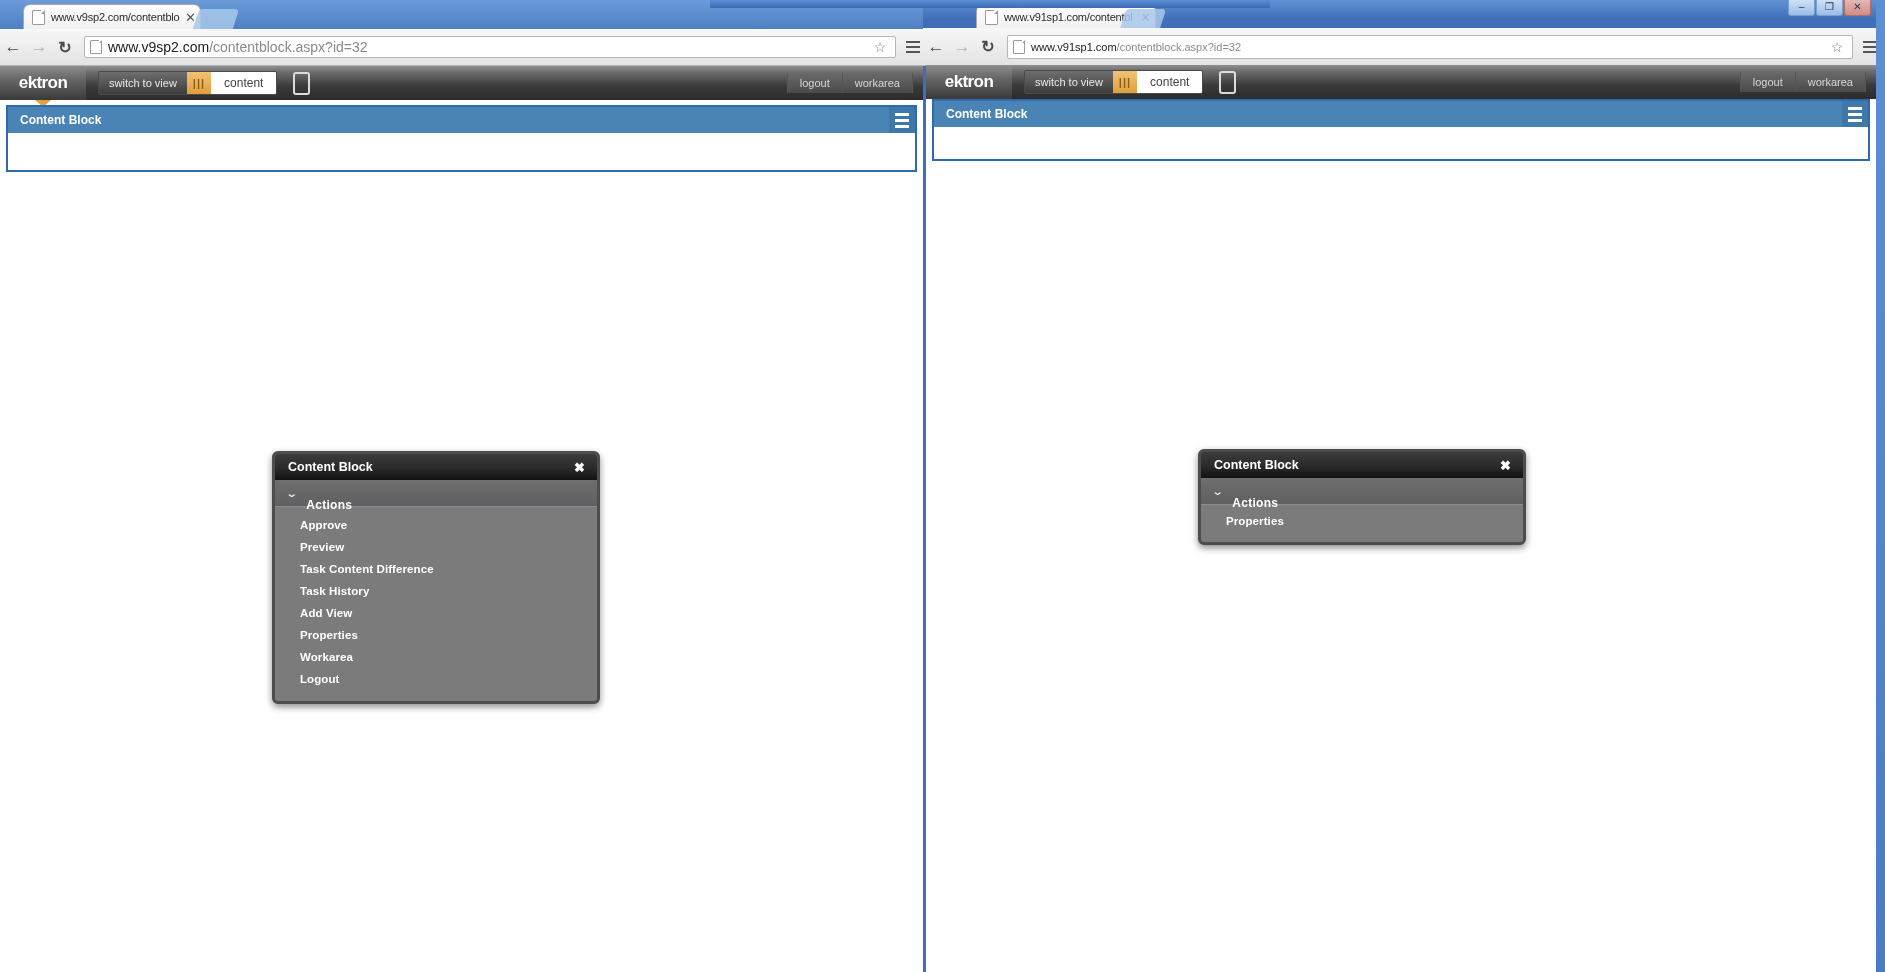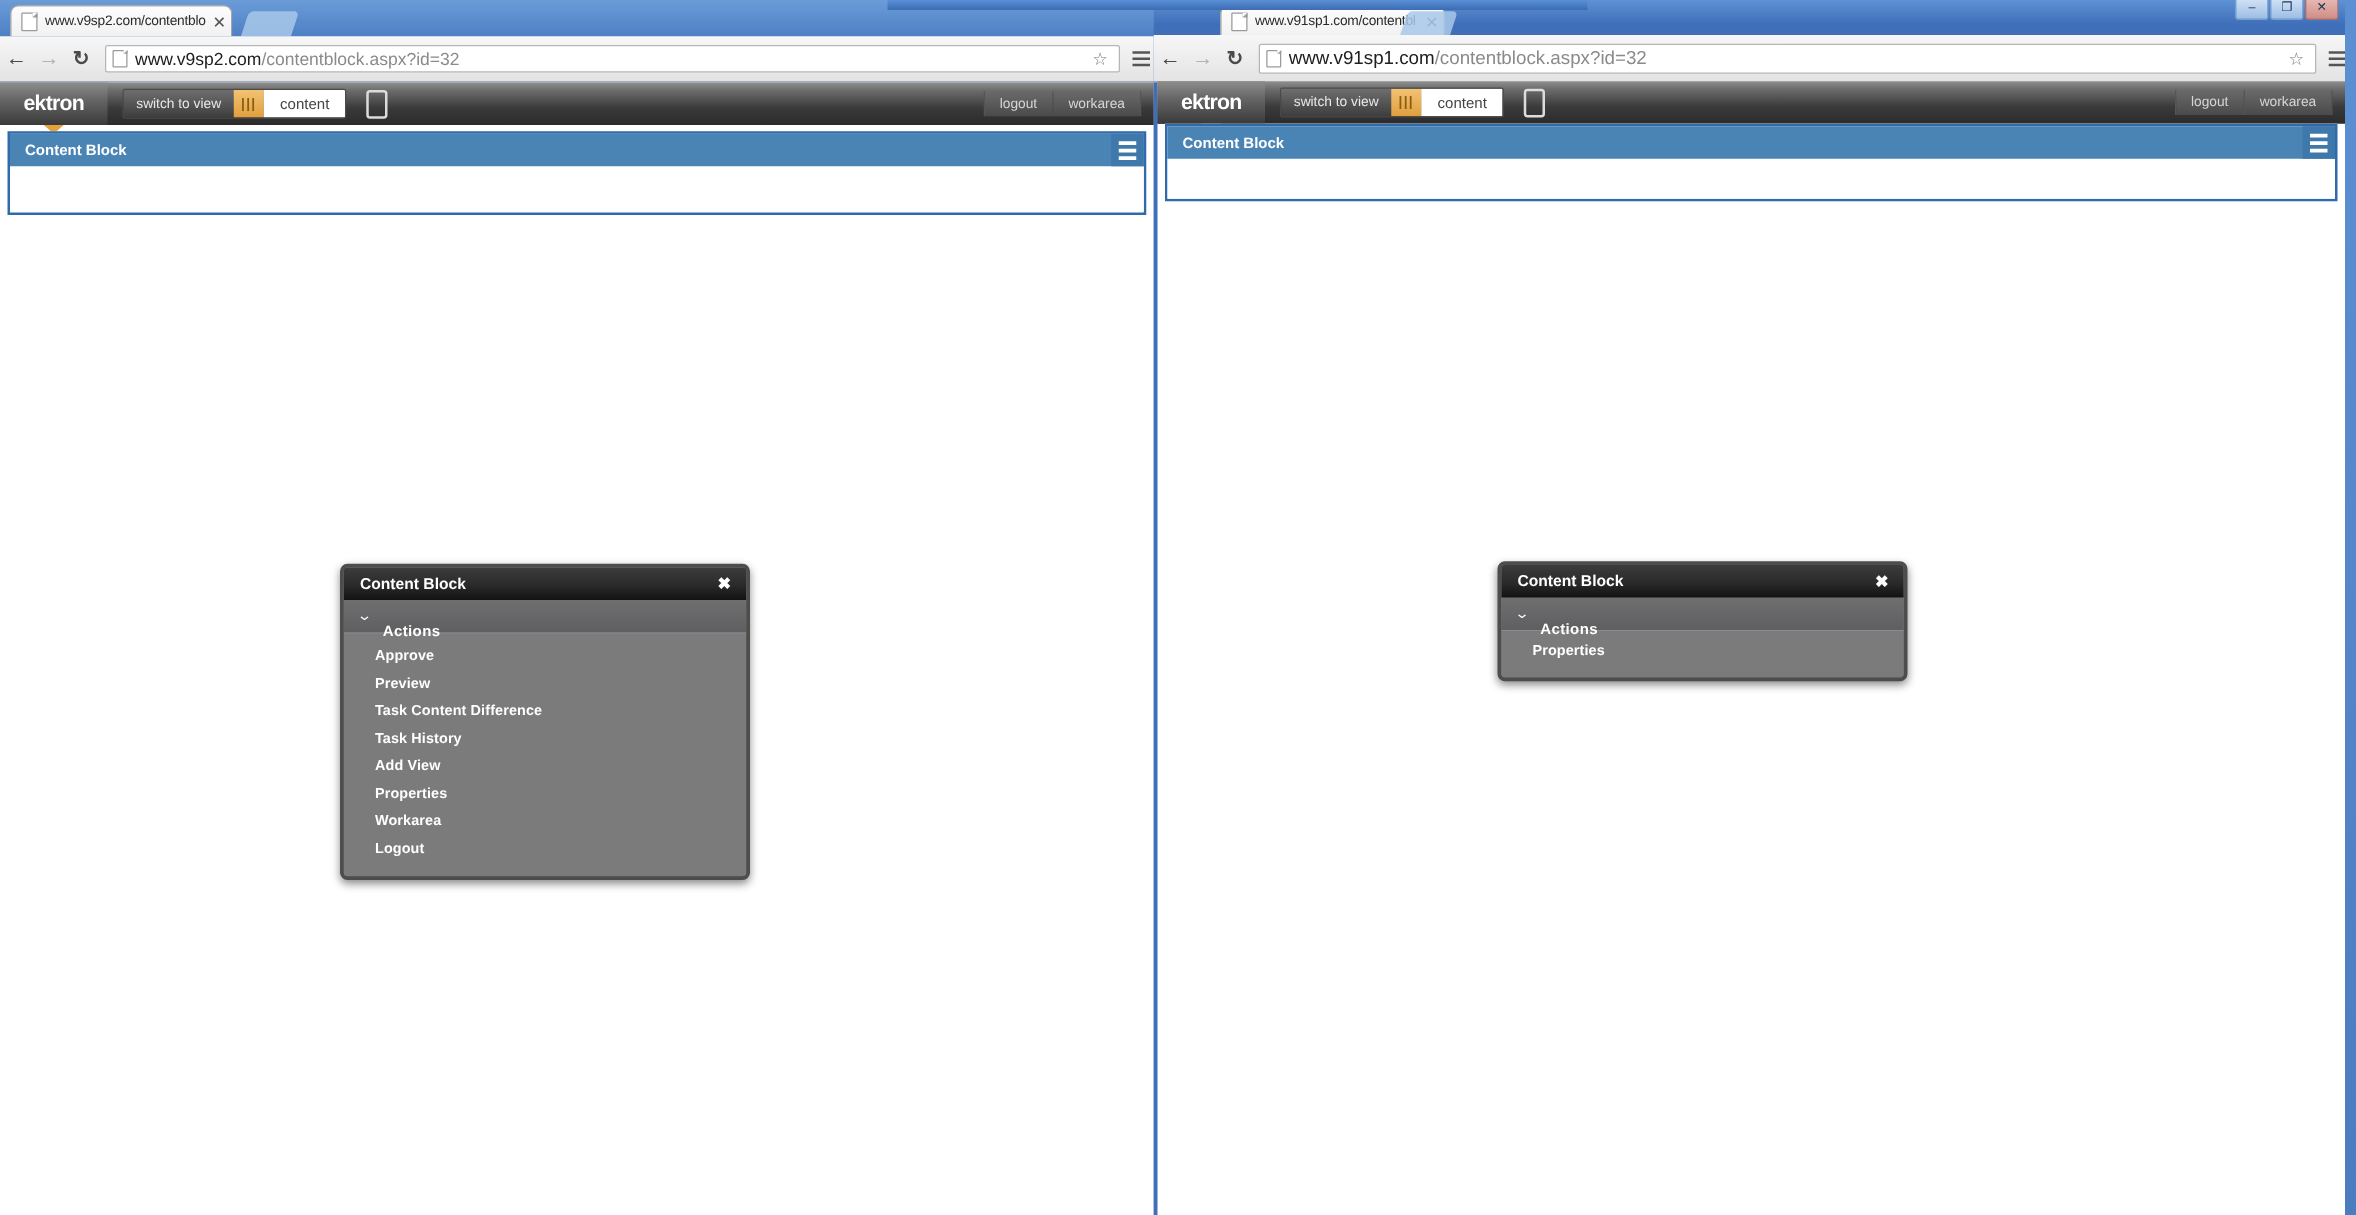--- a/index.html
+++ b/index.html
@@ -11,21 +11,21 @@
   }
   
   #desktop{position:absolute;left:0;top:0;width:1885px;height:972px;
     background:#ffffff;}
 
   
   .win{position:absolute;box-sizing:border-box;}
   
   .tabstrip{position:absolute;left:0;top:0;right:0;height:29px;}
   .tab{
-    position:absolute;left:8px;top:4px;height:25px;width:178px;
+    position:absolute;left:23px;top:4px;height:25px;width:178px;
     background:linear-gradient(to bottom,#fdfdfd,#f1f1f1);
     border:1px solid #a9a9a9;border-bottom:none;
     border-top-left-radius:7px;border-top-right-radius:7px;
     box-sizing:border-box;
     display:flex;align-items:center;padding:0 4px;
   }
   .tab .favicon{width:11px;height:13px;background:#fff;border:1px solid #9a9a9a;
     border-radius:1px;position:relative;margin:0 6px 0 4px;flex:none;}
   .tab .favicon:after{content:"";position:absolute;right:-1px;top:-1px;
     width:0;height:0;border-left:4px solid #fff;border-bottom:4px solid #9a9a9a;}
@@ -227,21 +227,21 @@
       </div>
       <div class="newtab" style="left:200px;"></div>
     </div>
 
     <div class="navbar" style="top:28px;width:962px;height:37px;">
       <div class="navbtn">←</div>
       <div class="navbtn fwd">→</div>
       <div class="navbtn reload">↻</div>
       <div class="omnibox" style="height:24px;">
         <span class="pageicon"></span>
-        <span class="urltext" style="font-size:15px;"><span>www.v91sp1.com</span><span class="dim">/contentblock.aspx?id=32</span></span>
+        <span class="urltext" style="font-size:11px;"><span>www.v91sp1.com</span><span class="dim">/contentblock.aspx?id=32</span></span>
         <span class="spacer"></span>
         <span class="star">☆</span>
       </div>
       <div class="hamb">
         <span></span>
         <span></span>
         <span></span>
       </div>
     </div>
 

